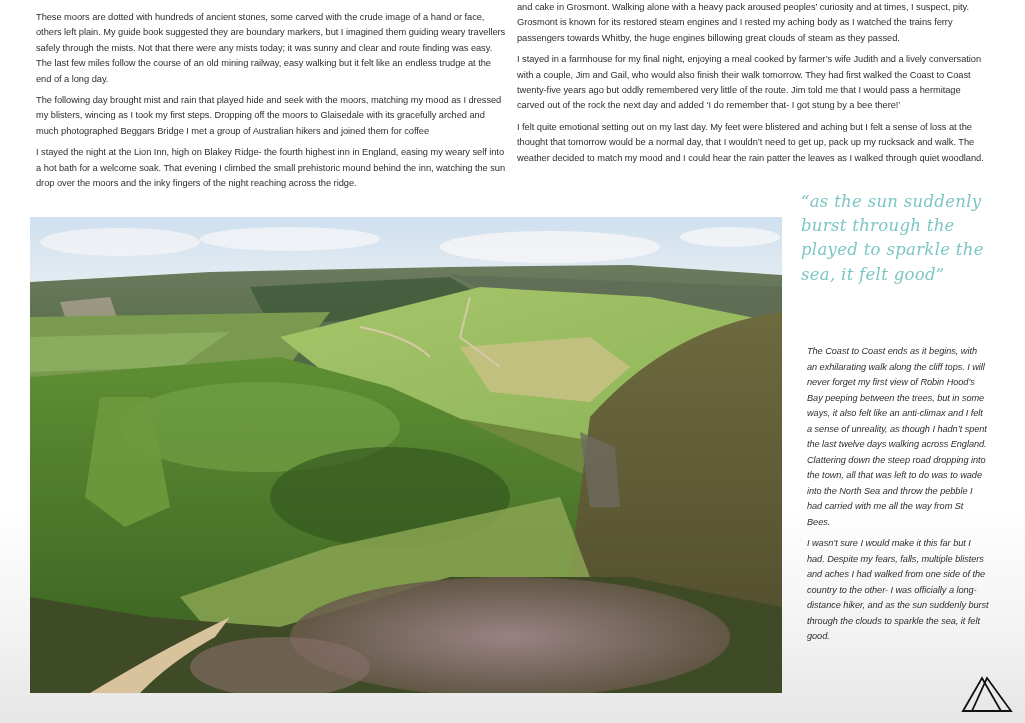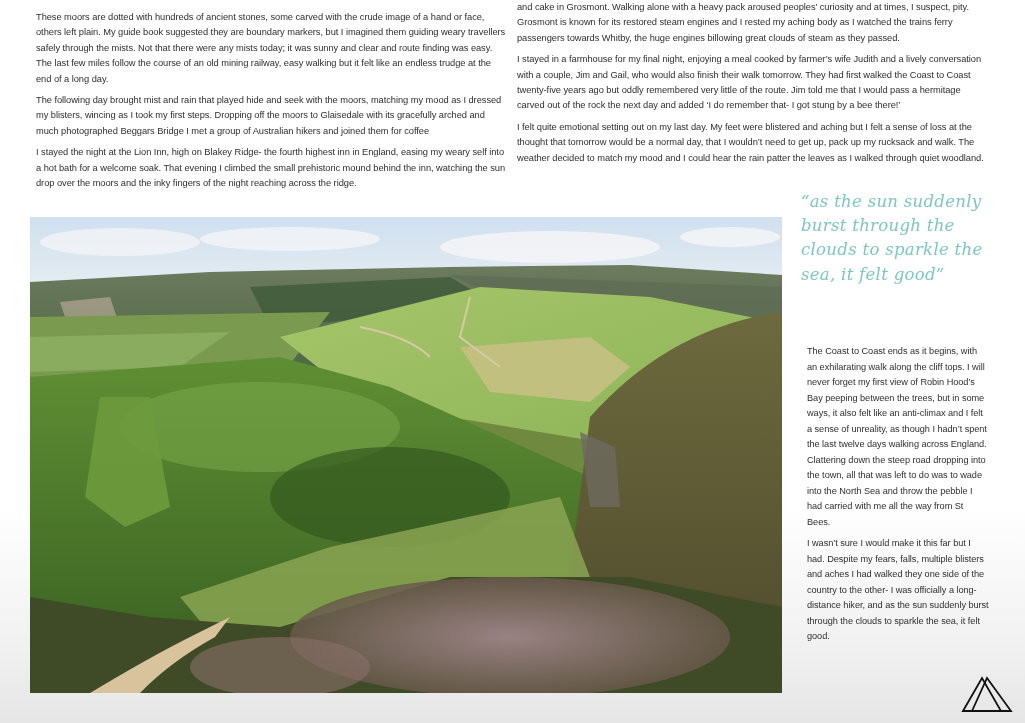--- a/index.html
+++ b/index.html
@@ -9,21 +9,21 @@
     font-family: "Liberation Sans", sans-serif;
     color: #333;
   }
   .col {
     position: absolute; font-size: 9.3px; line-height: 15.4px; color: #2e2e2e;
     letter-spacing: -0.05px;
   }
   .col p { margin: 0 0 6px 0; }
   #col-left { left: 36px; top: 10px; width: 470px; }
   #col-right { left: 517px; top: 0; width: 470px; }
-  #col-side { left: 807px; top: 344px; width: 182px; font-size: 9.2px; line-height: 15.5px; }
+  #col-side { left: 807px; top: 344px; width: 182px; font-size: 9.2px; line-height: 15.5px; font-style: italic; }
   #pull-quote {
     position: absolute; left: 801px; top: 190px; width: 210px;
     font-family: "DejaVu Serif", serif; font-style: italic;
     font-size: 16.5px; line-height: 24.2px; color: #7cc6c4;
     letter-spacing: 0.3px;
   }
   #photo {
     position: absolute; left: 30px; top: 217px; width: 752px; height: 476px;
     overflow: hidden; background: #6f8a3f;
   }
@@ -38,25 +38,25 @@
   <p>The following day brought mist and rain that played hide and seek with the moors, matching my mood as I dressed my blisters, wincing as I took my first steps. Dropping off the moors to Glaisedale with its gracefully arched and much photographed Beggars Bridge I met a group of Australian hikers and joined them for coffee</p>
   <p>I stayed the night at the Lion Inn, high on Blakey Ridge- the fourth highest inn in England, easing my weary self into a hot bath for a welcome soak. That evening I climbed the small prehistoric mound behind the inn, watching the sun drop over the moors and the inky fingers of the night reaching across the ridge.</p>
 </div>
 
 <div id="col-right" class="col">
   <p>and cake in Grosmont. Walking alone with a heavy pack aroused peoples’ curiosity and at times, I suspect, pity. Grosmont is known for its restored steam engines and I rested my aching body as I watched the trains ferry passengers towards Whitby, the huge engines billowing great clouds of steam as they passed.</p>
   <p>I stayed in a farmhouse for my final night, enjoying a meal cooked by farmer’s wife Judith and a lively conversation with a couple, Jim and Gail, who would also finish their walk tomorrow. They had first walked the Coast to Coast twenty-five years ago but oddly remembered very little of the route. Jim told me that I would pass a hermitage carved out of the rock the next day and added ‘I do remember that- I got stung by a bee there!’</p>
   <p>I felt quite emotional setting out on my last day. My feet were blistered and aching but I felt a sense of loss at the thought that tomorrow would be a normal day, that I wouldn’t need to get up, pack up my rucksack and walk. The weather decided to match my mood and I could hear the rain patter the leaves as I walked through quiet woodland.</p>
 </div>
 
-<div id="pull-quote">“as the sun suddenly burst through the clouds to sparkle the sea, it felt good”</div>
+<div id="pull-quote">“as the sun suddenly burst through the played to sparkle the sea, it felt good”</div>
 
 <div id="col-side" class="col">
   <p>The Coast to Coast ends as it begins, with an exhilarating walk along the cliff tops. I will never forget my first view of Robin Hood’s Bay peeping between the trees, but in some ways, it also felt like an anti-climax and I felt a sense of unreality, as though I hadn’t spent the last twelve days walking across England. Clattering down the steep road dropping into the town, all that was left to do was to wade into the North Sea and throw the pebble I had carried with me all the way from St Bees.</p>
-  <p>I wasn’t sure I would make it this far but I had. Despite my fears, falls, multiple blisters and aches I had walked they one side of the country to the other- I was officially a long-distance hiker, and as the sun suddenly burst through the clouds to sparkle the sea, it felt good.</p>
+  <p>I wasn’t sure I would make it this far but I had. Despite my fears, falls, multiple blisters and aches I had walked from one side of the country to the other- I was officially a long-distance hiker, and as the sun suddenly burst through the clouds to sparkle the sea, it felt good.</p>
 </div>
 
 <div id="photo">
   <svg width="752" height="476" viewBox="0 0 752 476">
     <defs>
       <linearGradient id="sky" x1="0" y1="0" x2="0" y2="1">
         <stop offset="0" stop-color="#cfe0ef"></stop>
         <stop offset="1" stop-color="#e9eef2"></stop>
       </linearGradient>
       <linearGradient id="farhill" x1="0" y1="0" x2="0" y2="1">

